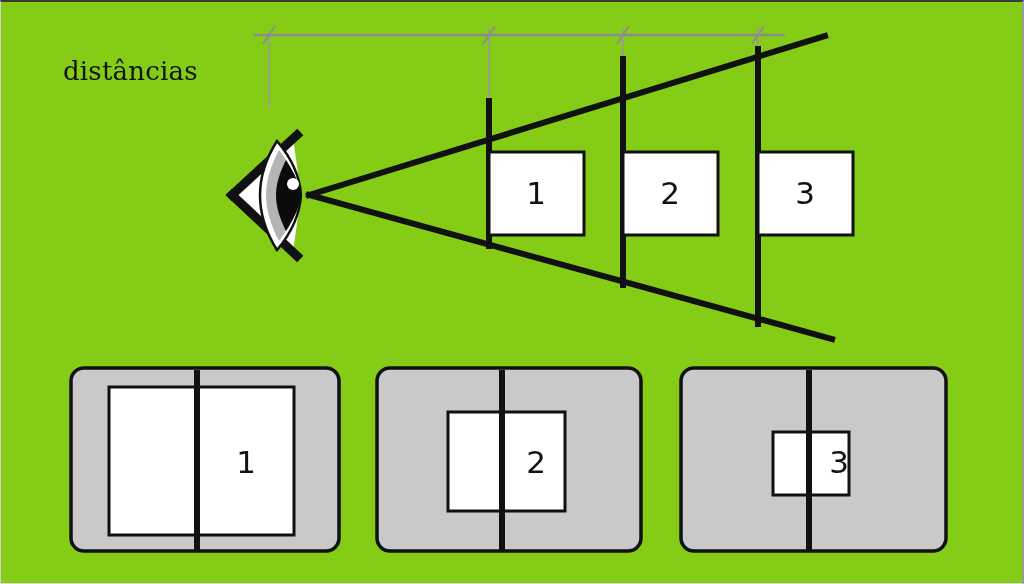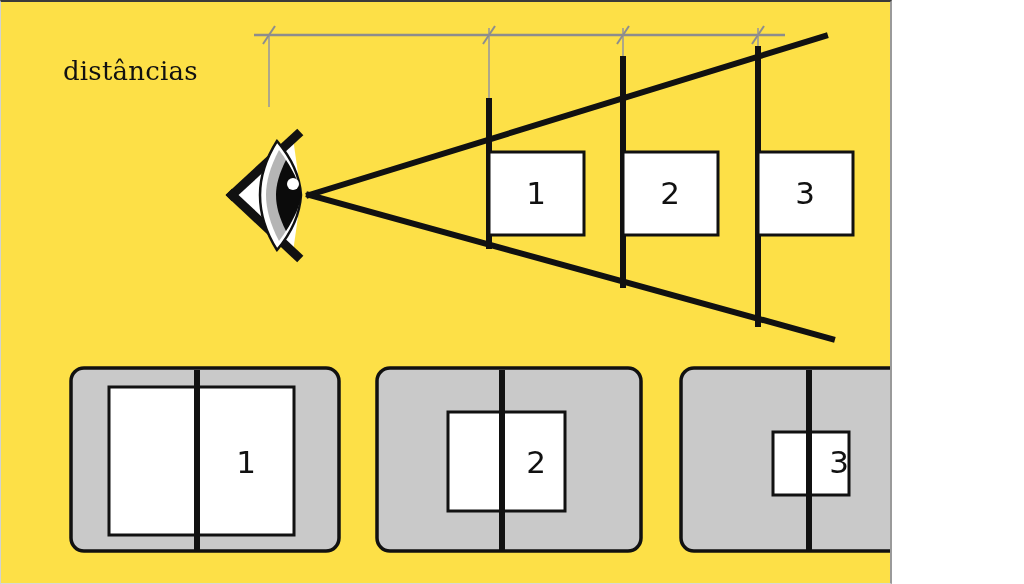--- a/index.html
+++ b/index.html
@@ -5,23 +5,23 @@
   html, body {
     margin: 0;
     padding: 0;
     background: #ffffff;
   }
   body {
     font-family: "Liberation Sans", sans-serif;
   }
   #stage {
     position: relative;
-    width: 892px;
+    width: 1024px;
     height: 584px;
-    background: #fde047;
+    background: #84cc16;
     box-sizing: border-box;
     border-top: 2px solid #3a3a3a;
     border-right: 2px solid #9a9a9a;
     border-left: 1px solid #d2d2d2;
     border-bottom: 1px solid #d8d8d8;
     overflow: hidden;
   }
   #scene-svg {
     position: absolute;
     left: 0;

